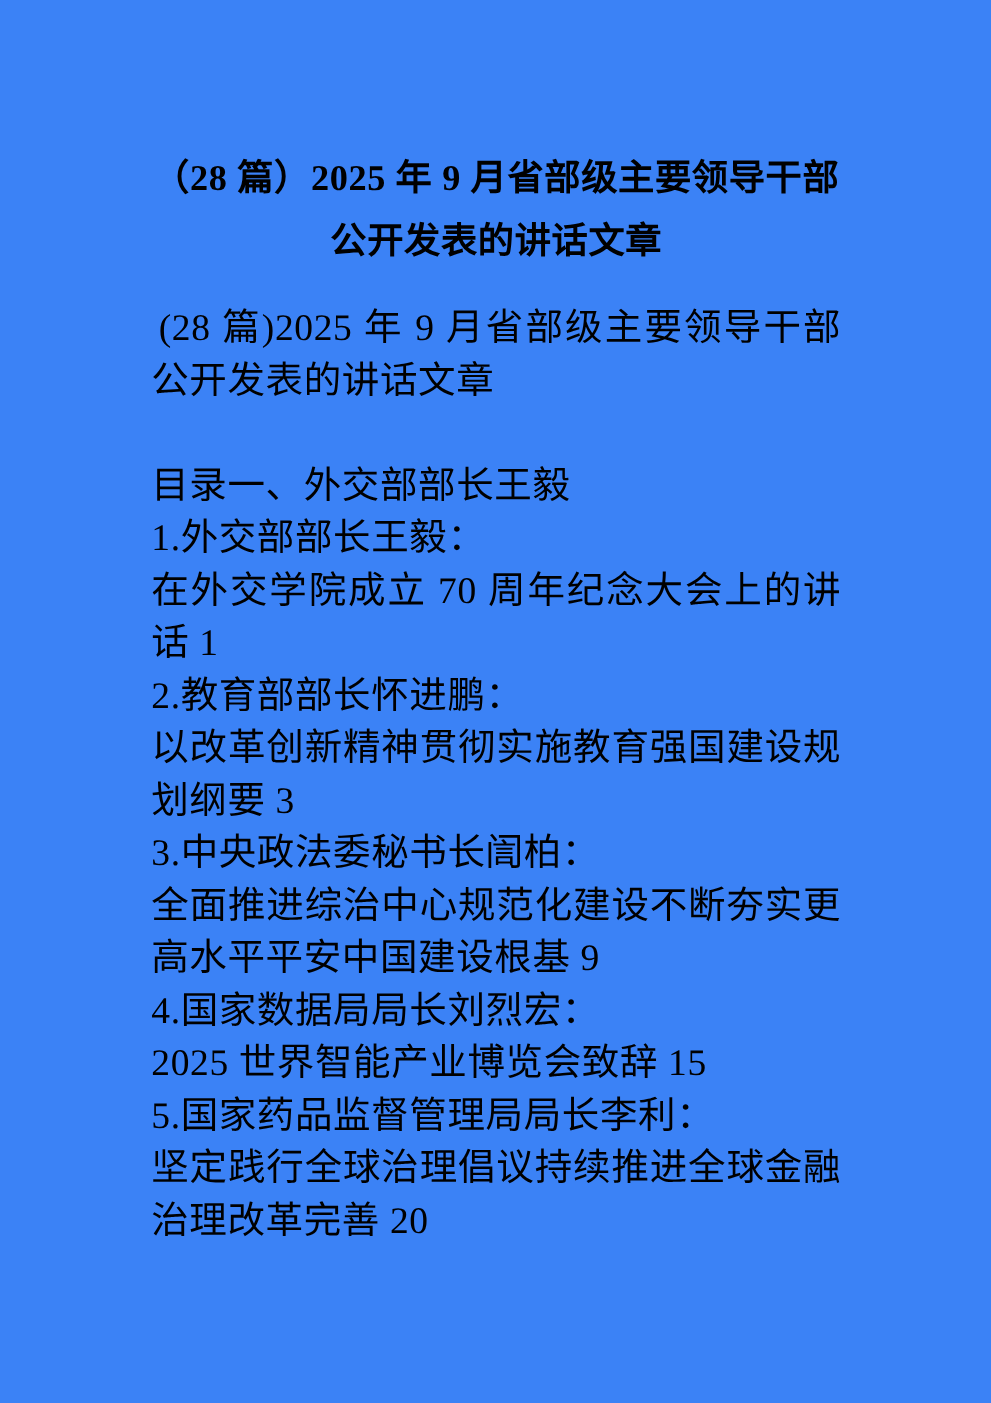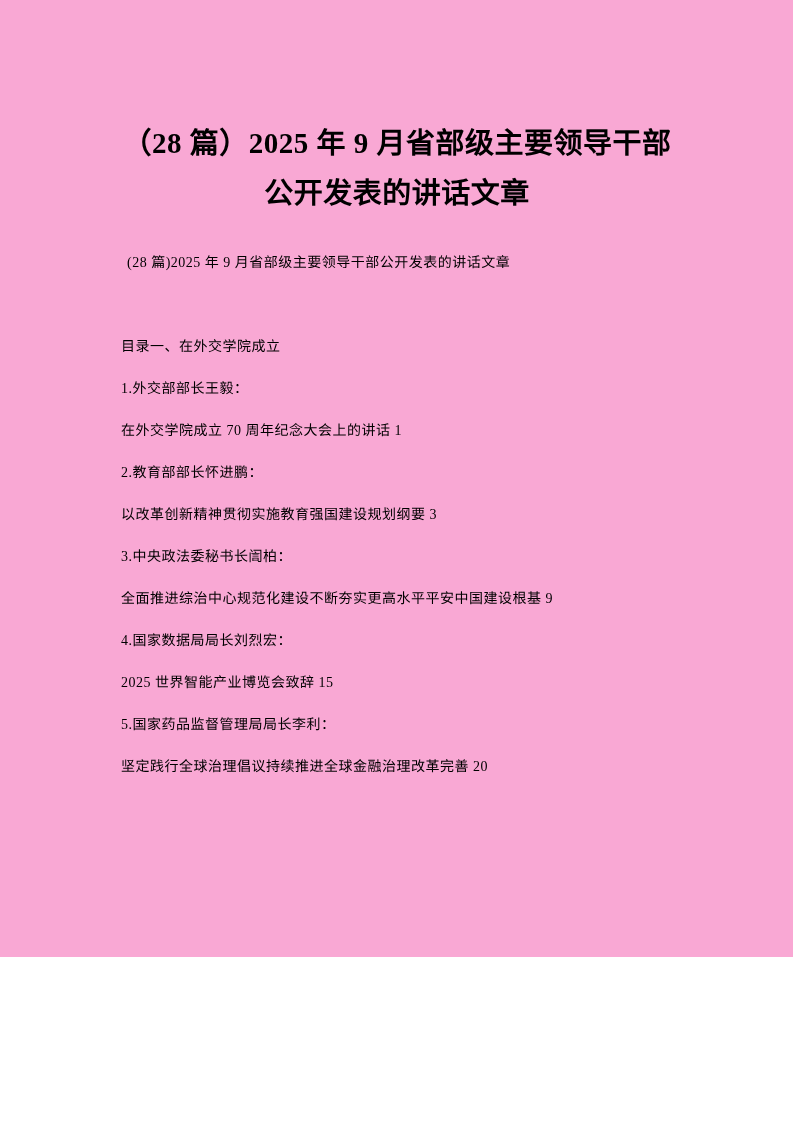--- a/index.html
+++ b/index.html
@@ -3,41 +3,41 @@
 <meta charset="utf-8">
 <style>
   html, body {
     margin: 0;
     padding: 0;
     background: #ffffff;
   }
   .page {
     position: relative;
     width: 793px;
-    height: 957px;
-    background: #f9a8d4;
+    height: 1122px;
+    background: #3b82f6;
     color: #000000;
     overflow: hidden;
     font-family: "Liberation Serif", "DejaVu Serif", serif;
   }
   .content {
     padding: 118px 120px 0 121px; 
   }
   .doc-title {
     margin: 0;
     font-size: 29px;
     line-height: 50px;
     font-weight: bold;
     text-align: center;
     letter-spacing: 0.5px;
     color: #000000;
   }
   .body-par {
     margin: 0;
-    font-size: 14px;
+    font-size: 30px;
     line-height: 42px;
     text-align: justify;
     letter-spacing: 0.5px;
     color: #000000;
     word-break: break-all;
   }
   .first-par {
     margin-top: 24px;
     text-indent: 6px; 
   }
@@ -48,21 +48,21 @@
 </head>
 <body>
 
 <div class="page">
   <div class="content">
 
     <h1 class="doc-title">（28 篇）2025 年 9 月省部级主要领导干部公开发表的讲话文章</h1>
 
     <p class="body-par first-par">(28 篇)2025 年 9 月省部级主要领导干部公开发表的讲话文章</p>
 
-    <p class="body-par gap-above">目录一、在外交学院成立</p>
+    <p class="body-par gap-above">目录一、外交部部长王毅</p>
 
     <p class="body-par">1.外交部部长王毅：</p>
     <p class="body-par">在外交学院成立 70 周年纪念大会上的讲话 1</p>
     <p class="body-par">2.教育部部长怀进鹏：</p>
     <p class="body-par">以改革创新精神贯彻实施教育强国建设规划纲要 3</p>
     <p class="body-par">3.中央政法委秘书长訚柏：</p>
     <p class="body-par">全面推进综治中心规范化建设不断夯实更高水平平安中国建设根基 9</p>
     <p class="body-par">4.国家数据局局长刘烈宏：</p>
     <p class="body-par">2025 世界智能产业博览会致辞 15</p>
     <p class="body-par">5.国家药品监督管理局局长李利：</p>

